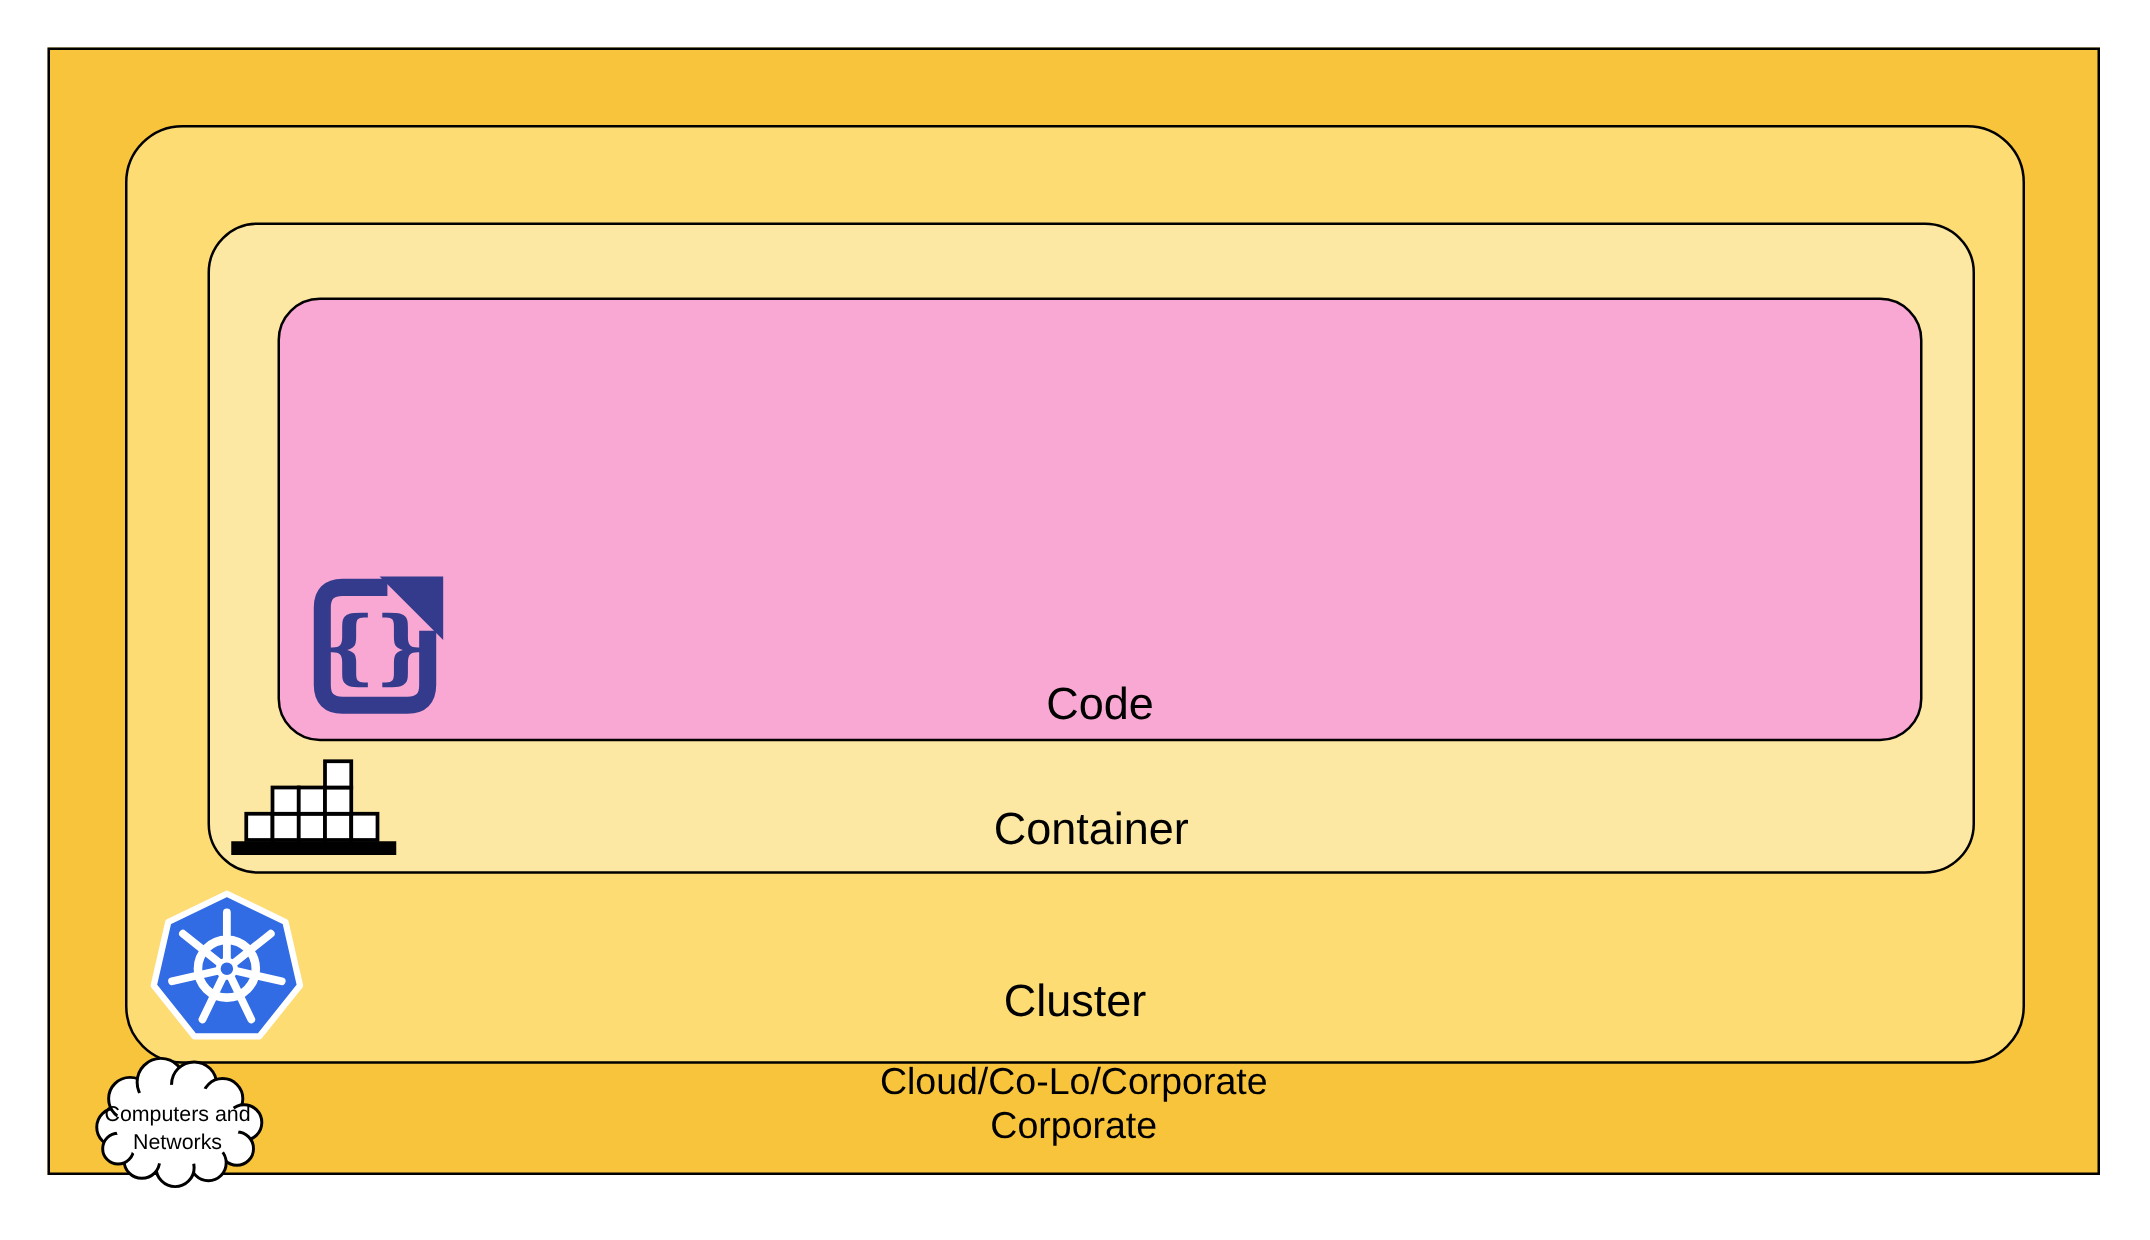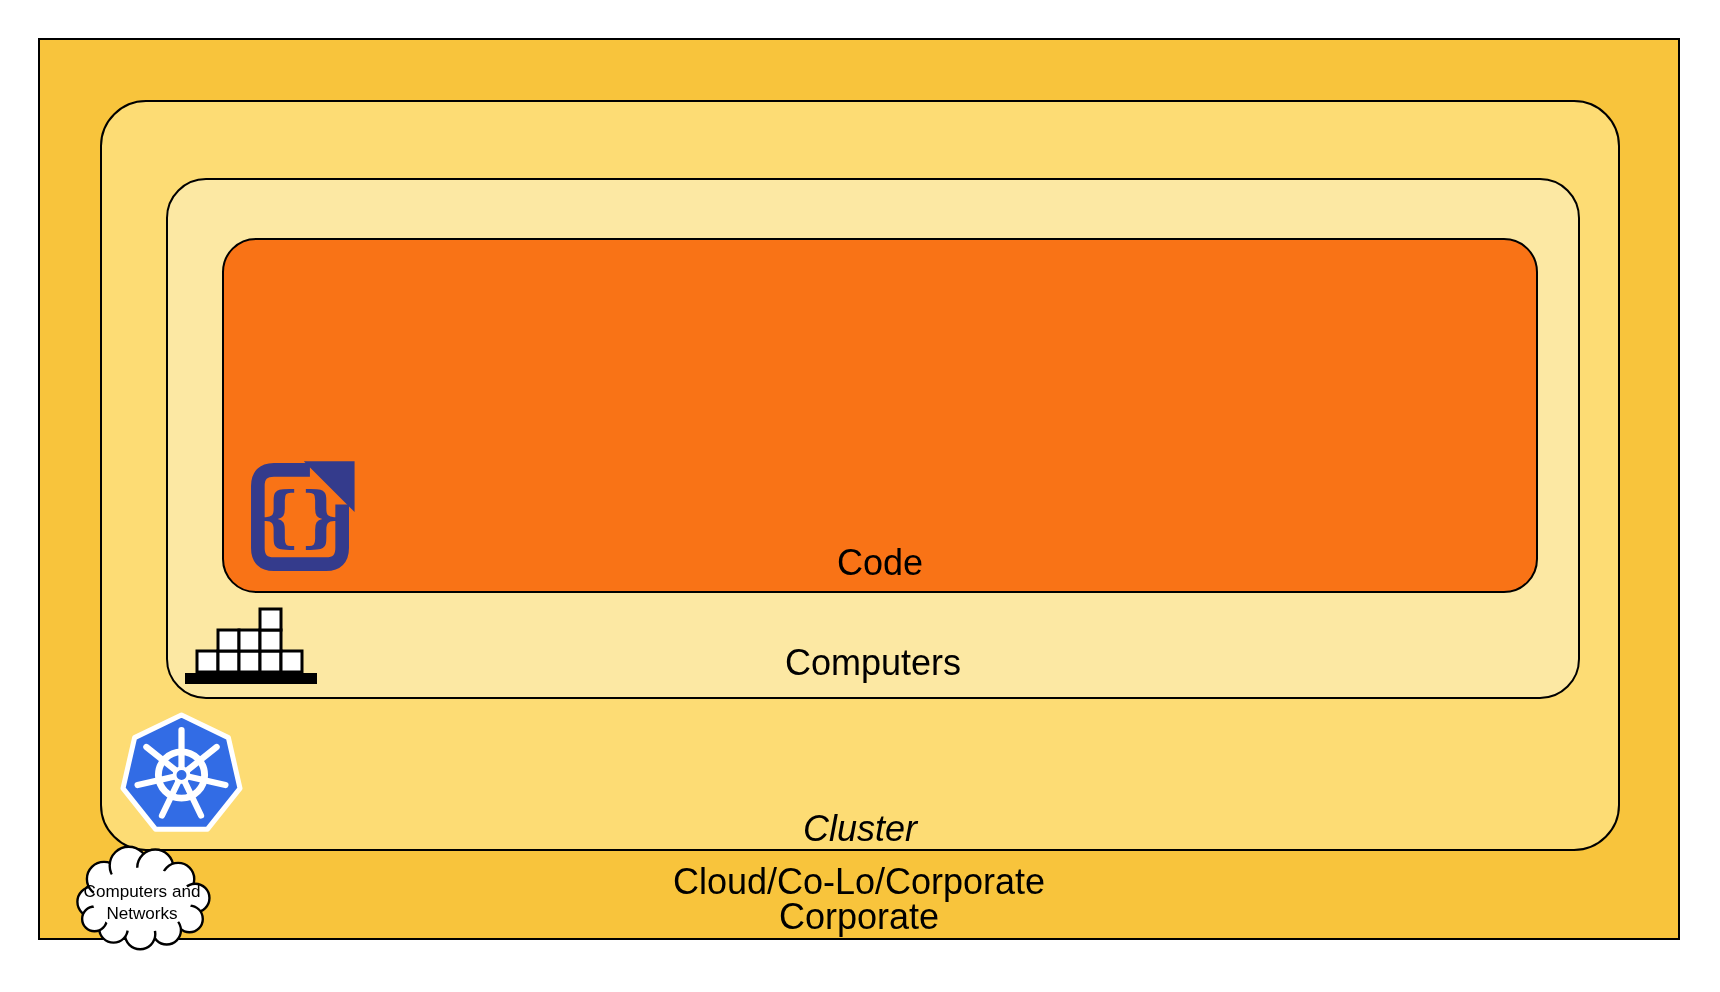--- a/index.html
+++ b/index.html
@@ -36,38 +36,38 @@
   }
   #container-box {
     left: 166px; top: 178px;
     width: 1414px; height: 521px;
     background: #FCE8A3;
     border-radius: 40px;
   }
   #code-box {
     left: 222px; top: 238px;
     width: 1316px; height: 355px;
-    background: #f97316;
+    background: #f9a8d4;
     border-radius: 34px;
   }
   .layer-label {
     position: absolute;
     left: 0; right: 0;
     text-align: center;
     color: #000000;
     font-size: 36px;
     line-height: 40px;
     font-weight: 400;
   }
   #code-label      { bottom: 8px;  }
   #container-label { bottom: 14px; }
-  #cluster-label   { bottom: 0; font-style: italic; }
+  #cluster-label   { bottom: 28px; }
   #datacenter-label {
-    bottom: 4px;
-    font-size: 36px;
+    bottom: 20px;
+    font-size: 30px;
     line-height: 35px;
   }
   .icon-abs { position: absolute; }
   #code-file-icon      { left: 238px; top: 454px; width: 124px; height: 126px; }
   #container-blocks-icon { left: 184px; top: 606px; width: 134px; height: 80px; }
   #kubernetes-icon     { left: 119px; top: 712px; width: 125px; height: 126px; }
   #cloud-icon          { left: 38px;  top: 844px; width: 152px; height: 108px; margin-left: 28px; }
   svg { display: block; width: 100%; height: 100%; }
   .cloud-text {
     font-family: "Liberation Sans", sans-serif;
@@ -89,21 +89,21 @@
       <div>Cloud/Co-Lo/Corporate</div>
       <div>Corporate</div>
     </div>
   </div>
 
   <div class="layer" id="cluster-box">
     <div class="layer-label" id="cluster-label">Cluster</div>
   </div>
 
   <div class="layer" id="container-box">
-    <div class="layer-label" id="container-label">Computers</div>
+    <div class="layer-label" id="container-label">Container</div>
   </div>
 
   <div class="layer" id="code-box">
     <div class="layer-label" id="code-label">Code</div>
   </div>
 
   <div class="icon-abs" id="code-file-icon">
     <svg viewBox="0 0 100 100">
 
       <path d="M 53 5 L 94 46 L 94 5 Z" fill="#343B8C"></path>

